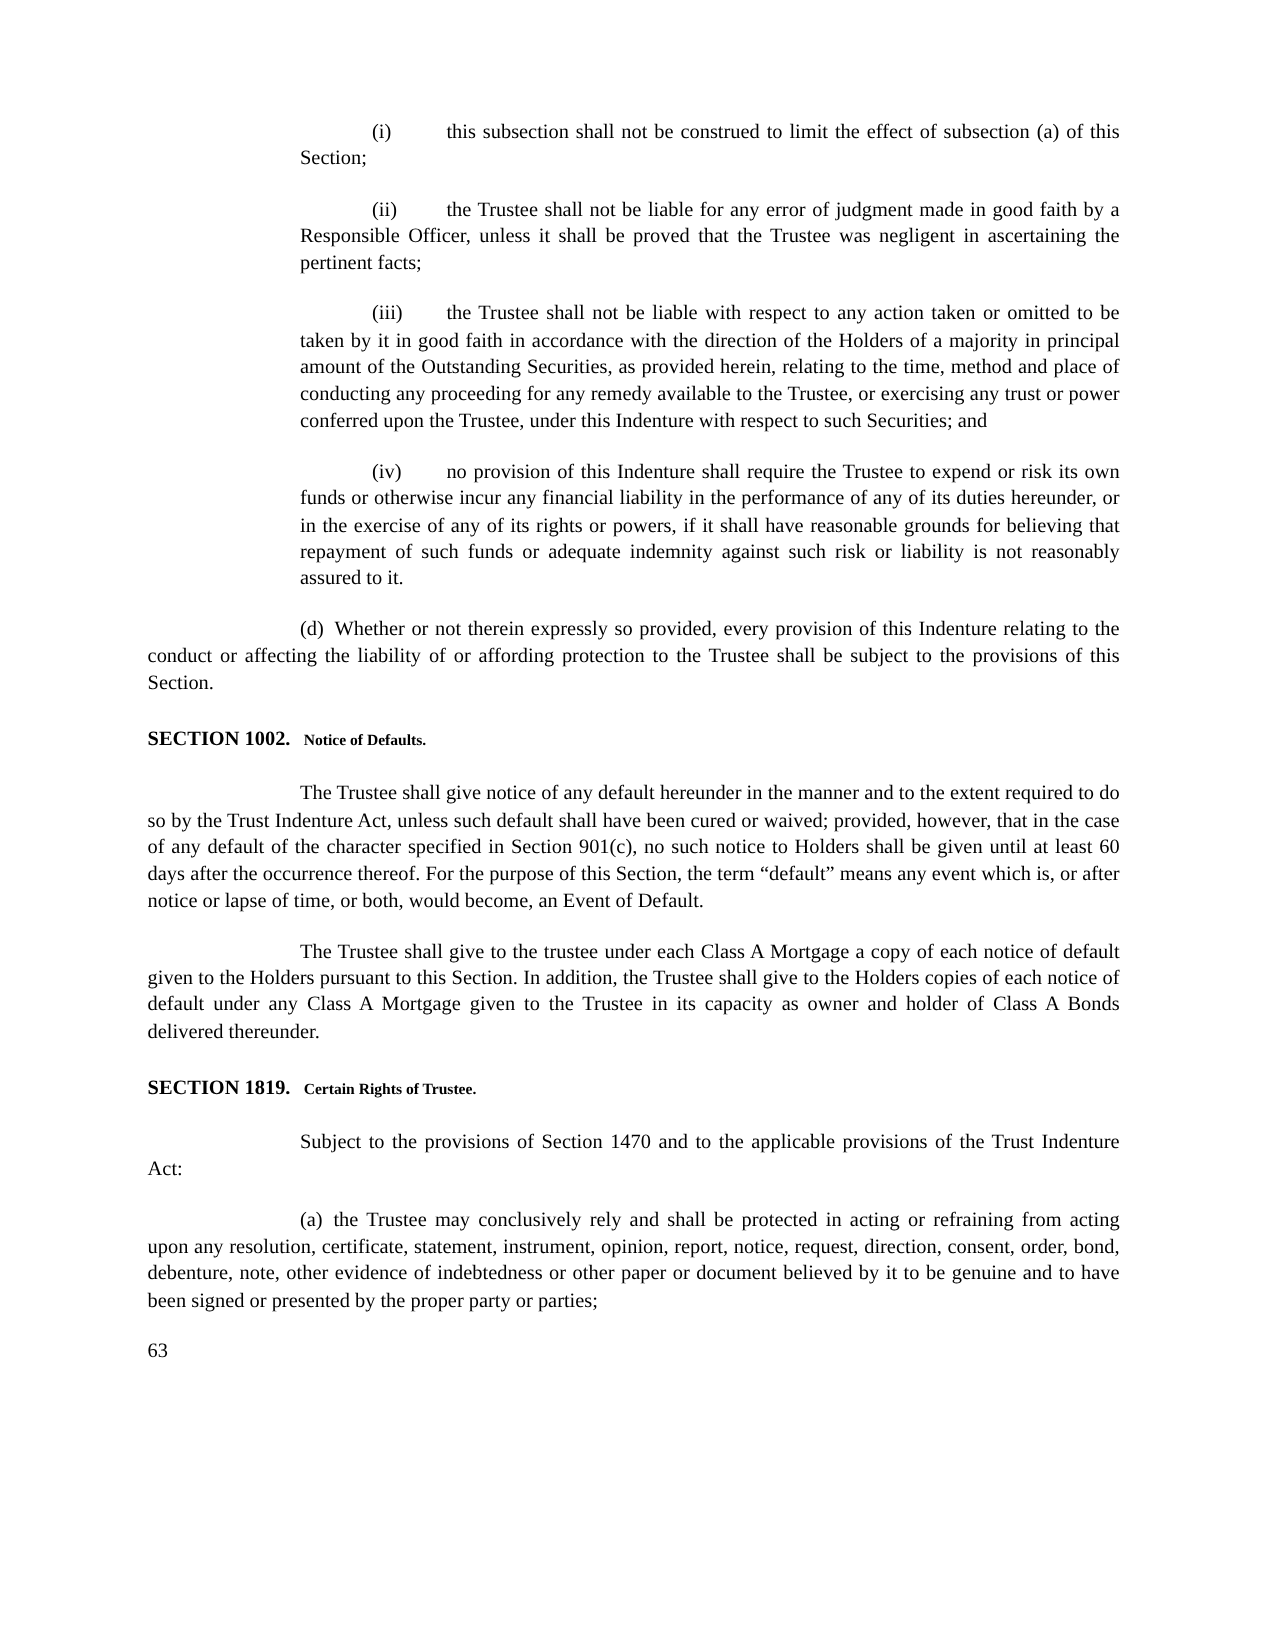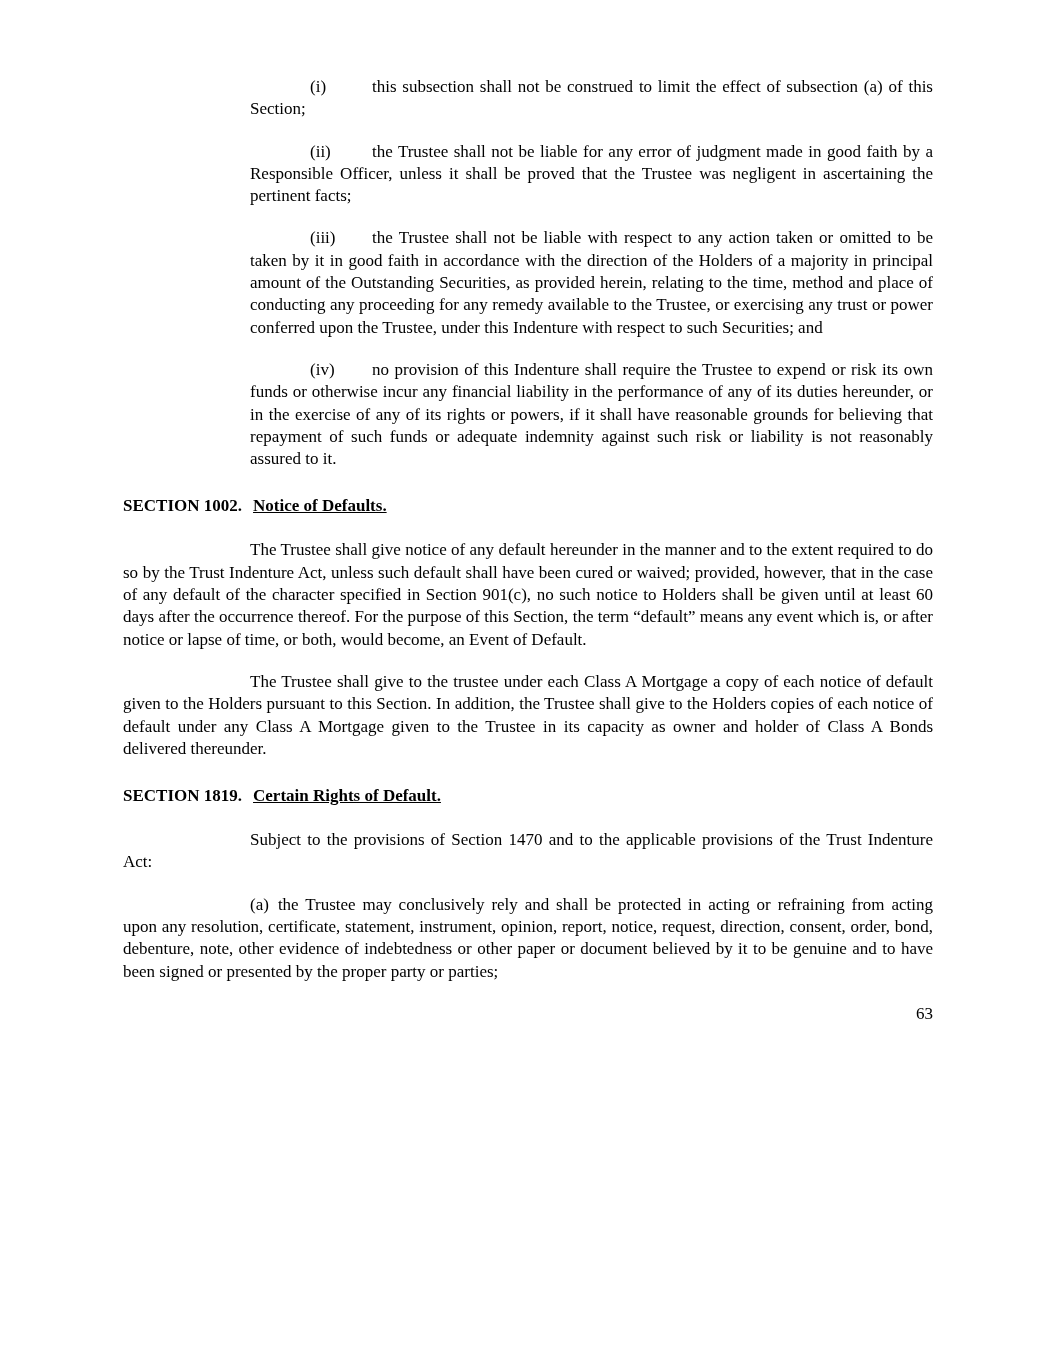--- a/index.html
+++ b/index.html
@@ -5,21 +5,21 @@
   html, body {
     margin: 0;
     padding: 0;
     background: #ffffff;
   }
   .page {
     position: relative;
     width: 1055px;
     height: 1365px;
     box-sizing: border-box;
-    padding: 76px 122px 0 123px;
+    padding: 99px 122px 0 123px;
     background: #ffffff;
     color: #000000;
     font-family: "Liberation Serif", "DejaVu Serif", serif;
     font-size: 17px;
     line-height: 22.3px;
     overflow: hidden;
   }
   p {
     margin: 0 0 20px 0;
     text-align: justify;
@@ -43,49 +43,49 @@
     margin: 23px 0 21px 0;
     font-size: 17px;
     line-height: 25px;
     font-weight: bold;
   }
   h2.sec .secnum {
     font-size: 17px;
   }
   h2.sec .sectitle {
     margin-left: 11px;
-    font-size: 17px;
-    text-decoration: underline;
+    font-size: 13px;
   }
   .pagenum {
-    text-align: right;
+    text-align: left;
     margin-top: 20px;
   }
 </style>
 </head>
 <body>
 
 <div class="page">
 
   <p class="clause"><span class="lbl">(i)</span><span>this subsection shall not be construed to limit the effect of subsection (a) of this Section;</span></p>
 
   <p class="clause"><span class="lbl">(ii)</span><span>the Trustee shall not be liable for any error of judgment made in good faith by a Responsible Officer, unless it shall be proved that the Trustee was negligent in ascertaining the pertinent facts;</span></p>
 
   <p class="clause"><span class="lbl">(iii)</span><span>the Trustee shall not be liable with respect to any action taken or omitted to be taken by it in good faith in accordance with the direction of the Holders of a majority in principal amount of the Outstanding Securities, as provided herein, relating to the time, method and place of conducting any proceeding for any remedy available to the Trustee, or exercising any trust or power conferred upon the Trustee, under this Indenture with respect to such Securities; and</span></p>
 
   <p class="clause"><span class="lbl">(iv)</span><span>no provision of this Indenture shall require the Trustee to expend or risk its own funds or otherwise incur any financial liability in the performance of any of its duties hereunder, or in the exercise of any of its rights or powers, if it shall have reasonable grounds for believing that repayment of such funds or adequate indemnity against such risk or liability is not reasonably assured to it.</span></p>
 
+  <p class="body-para"><span class="lbl">(d)</span><span>Whether or not therein expressly so provided, every provision of this Indenture relating to the conduct or affecting the liability of or affording protection to the Trustee shall be subject to the provisions of this Section.</span></p>
 
   <h2 class="sec"><span class="secnum">SECTION 1002.</span><span class="sectitle">Notice of Defaults.</span></h2>
 
   <p class="body-para">The Trustee shall give notice of any default hereunder in the manner and to the extent required to do so by the Trust Indenture Act, unless such default shall have been cured or waived; provided, however, that in the case of any default of the character specified in Section 901(c), no such notice to Holders shall be given until at least 60 days after the occurrence thereof.  For the purpose of this Section, the term “default” means any event which is, or after notice or lapse of time, or both, would become, an Event of Default.</p>
 
   <p class="body-para">The Trustee shall give to the trustee under each Class A Mortgage a copy of each notice of default given to the Holders pursuant to this Section.  In addition, the Trustee shall give to the Holders copies of each notice of default under any Class A Mortgage given to the Trustee in its capacity as owner and holder of Class A Bonds delivered thereunder.</p>
 
-  <h2 class="sec"><span class="secnum">SECTION 1819.</span><span class="sectitle">Certain Rights of Default.</span></h2>
+  <h2 class="sec"><span class="secnum">SECTION 1819.</span><span class="sectitle">Certain Rights of Trustee.</span></h2>
 
   <p class="body-para">Subject to the provisions of Section 1470 and to the applicable provisions of the Trust Indenture Act:</p>
 
   <p class="body-para"><span class="lbl">(a)</span><span>the Trustee may conclusively rely and shall be protected in acting or refraining from acting upon any resolution, certificate, statement, instrument, opinion, report, notice, request, direction, consent, order, bond, debenture, note, other evidence of indebtedness or other paper or document believed by it to be genuine and to have been signed or presented by the proper party or parties;</span></p>
 
   <div class="pagenum">63</div>
 
 </div>
 
 </body></html>

